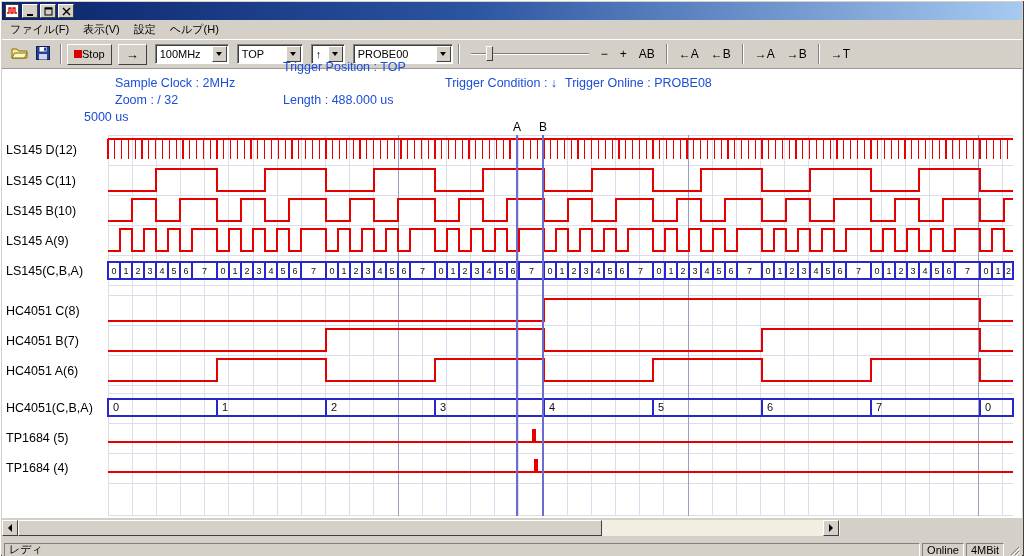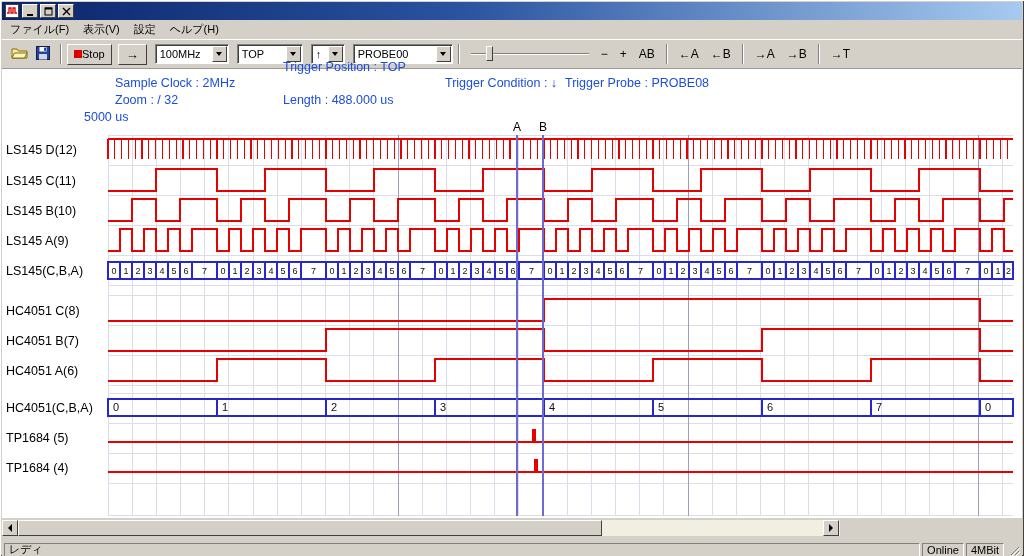--- a/index.html
+++ b/index.html
@@ -161,21 +161,21 @@
     <button class="flatbtn">→B</button>
     <span class="vsep"></span>
     <button class="flatbtn">→T</button>
   </div>
 
   <div class="client"></div>
 
   <div class="abs" style="left:115px;top:76px">Sample Clock : 2MHz</div>
   <div class="abs" style="left:283px;top:60px">Trigger Position : TOP</div>
   <div class="abs" style="left:445px;top:76px">Trigger Condition : ↓</div>
-  <div class="abs" style="left:565px;top:76px">Trigger Probe : PROBE08</div>
+  <div class="abs" style="left:565px;top:76px">Trigger Online : PROBE08</div>
   <div class="abs" style="left:115px;top:93px">Zoom : / 32</div>
   <div class="abs" style="left:283px;top:93px">Length : 488.000 us</div>
   <div class="abs" style="left:84px;top:110px">5000 us</div>
 
   <svg id="wave-svg" width="1024" height="556" viewBox="0 0 1024 556" style="font-family:'Liberation Sans','DejaVu Sans',sans-serif">
       <g>
         <line x1="108" y1="135.5" x2="1013" y2="135.5" stroke="#dcdcea" stroke-width="1" shape-rendering="crispEdges"></line>
         <line x1="108" y1="165.5" x2="1013" y2="165.5" stroke="#dcdcea" stroke-width="1" shape-rendering="crispEdges"></line>
         <line x1="108" y1="195.5" x2="1013" y2="195.5" stroke="#dcdcea" stroke-width="1" shape-rendering="crispEdges"></line>
         <line x1="108" y1="225.5" x2="1013" y2="225.5" stroke="#dcdcea" stroke-width="1" shape-rendering="crispEdges"></line>

